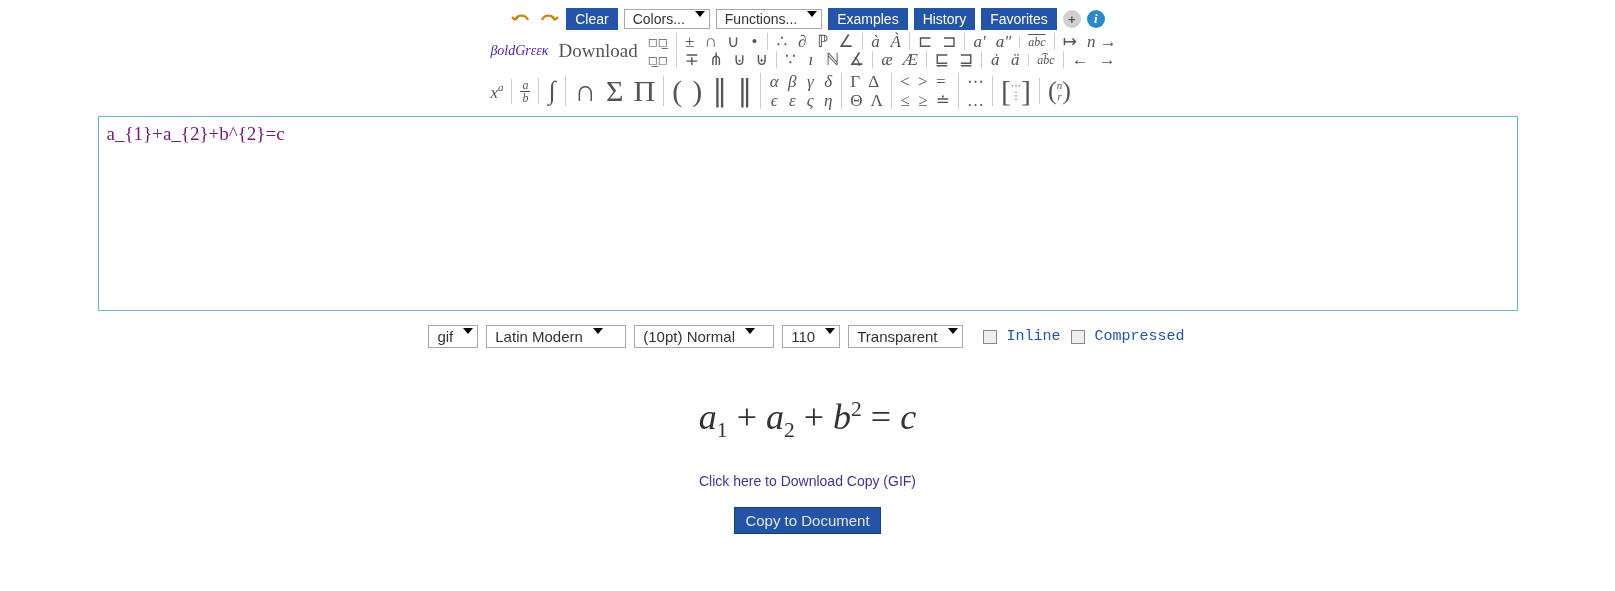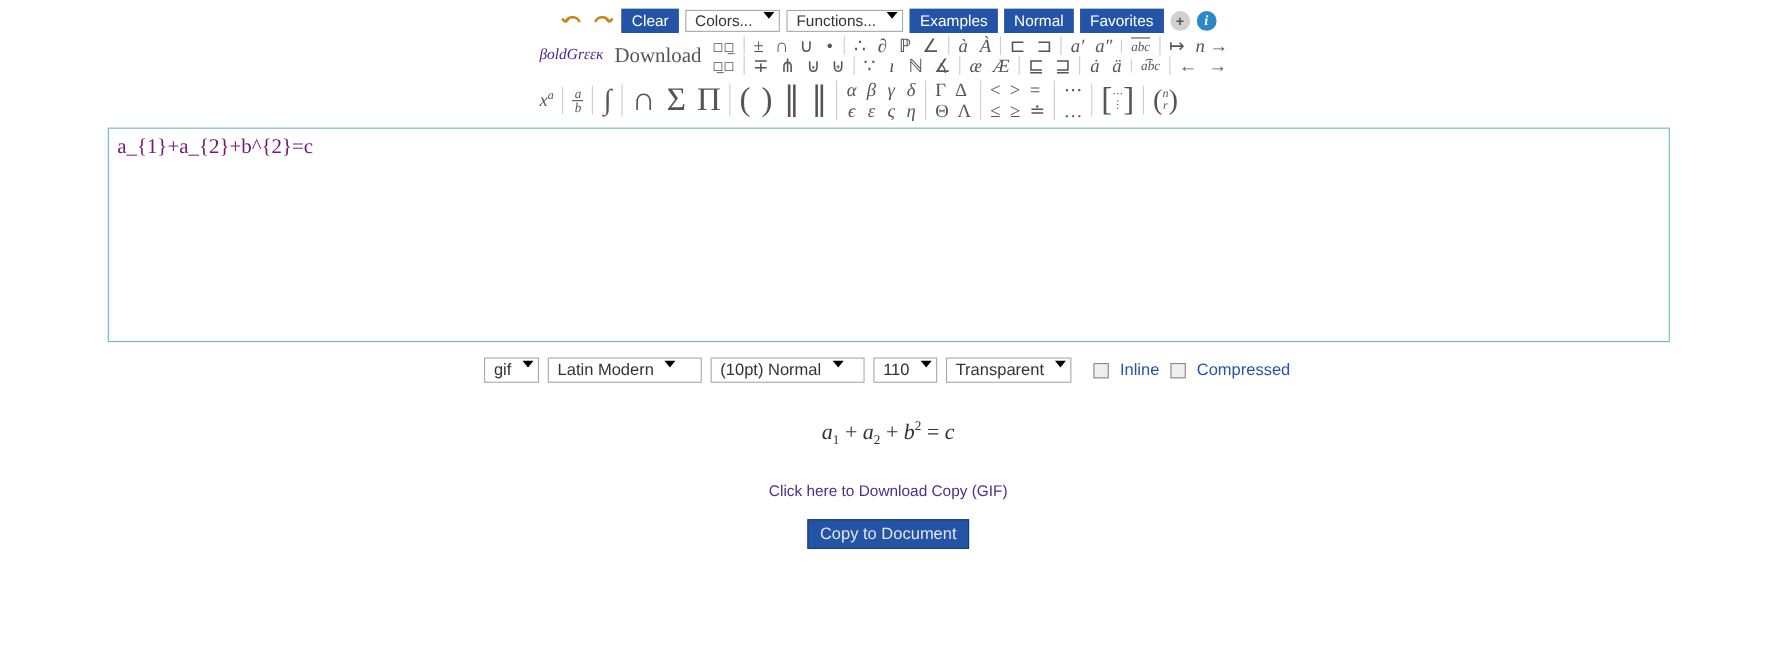--- a/index.html
+++ b/index.html
@@ -99,27 +99,27 @@
   
   .controls-row {
     display: flex;
     align-items: center;
     gap: 8px;
     margin-top: 14px;
     font-size: 15px;
   }
   .controls-row .select-wrap { font-size: 15px; padding: 2px 4px 2px 8px; }
   .chk { width: 14px; height: 14px; border: 1px solid #888; background: #eee; display:inline-block; vertical-align:middle; }
-  .ctrl-label { color: #2454a6; margin: 1px 2px; }
+  .ctrl-label { color: #2454a6; margin: 1px 2px; font-family: Liberation Mono, monospace; }
 
   
   .rendered {
-    margin-top: 32px;
+    margin-top: 48px;
     font-family: 'Times New Roman', serif;
-    font-size: 20px;
+    font-size: 36px;
     font-style: italic;
   }
   .rendered .rm { font-style: normal; }
   .rendered sub { font-size: 60%; font-style: normal; }
   .rendered sup { font-size: 60%; font-style: normal; }
 
   .download-link {
     margin-top: 30px;
     color: #4b2f8f;
     font-size: 14px;
@@ -158,21 +158,21 @@
     <button class="btn">Clear</button>
     <span class="select-wrap">
       <span>Colors...</span>
       <span class="caret"></span>
     </span>
     <span class="select-wrap">
       <span>Functions...</span>
       <span class="caret"></span>
     </span>
     <button class="btn">Examples</button>
-    <button class="btn">Normal</button>
+    <button class="btn">History</button>
     <button class="btn">Favorites</button>
     <span class="plus-circle">+</span>
     <span class="info-circle">i</span>
   </div>
 
   <div class="sym-rows">
 
     <div style="display:flex; align-items:center; gap:10px;">
       <span class="bold-greek italic muted" style="font-size:14px;">βoldGrεεκ</span>
       <span style="font-size:19px;">Download</span>

